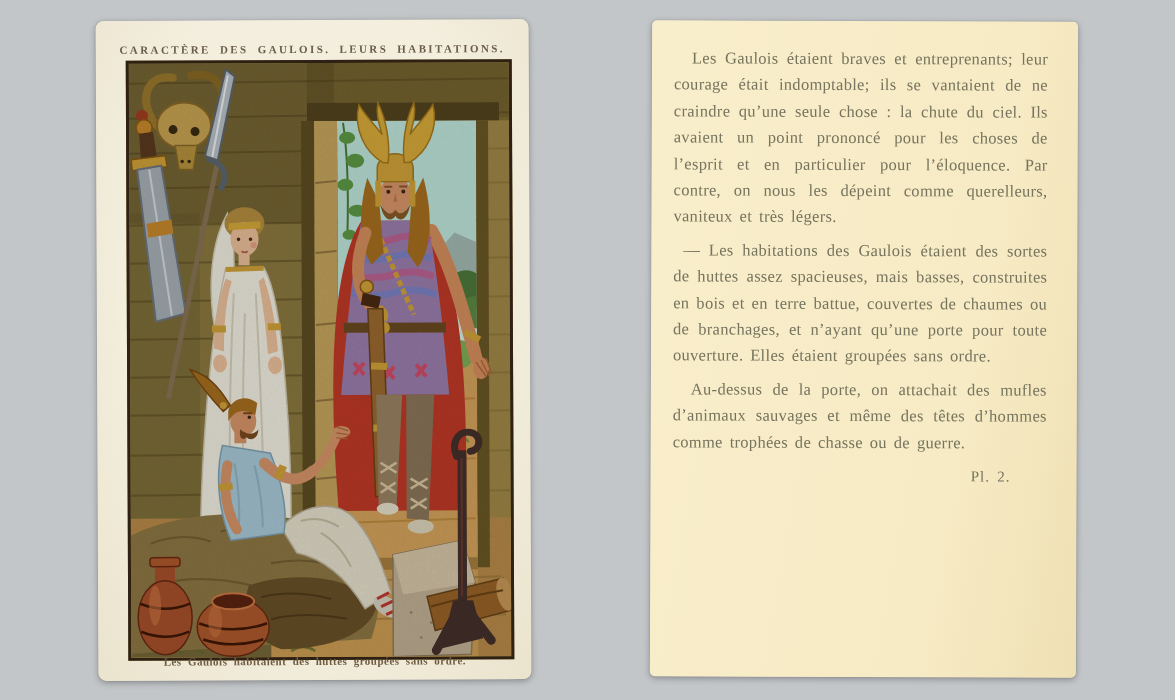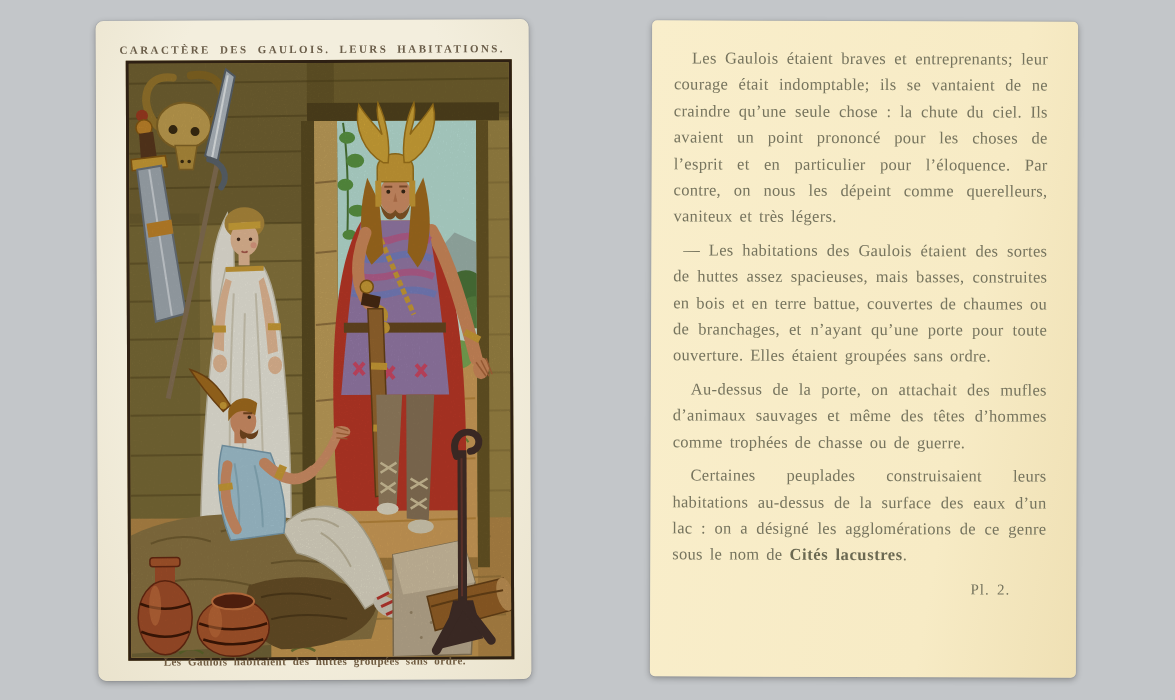--- a/index.html
+++ b/index.html
@@ -355,18 +355,17 @@
     </div>
 
     <div class="caption">Les Gaulois habitaient des huttes groupées sans ordre.</div>
   </div>
 
   <div class="card right-card">
     <div class="text-block">
       <p class="p1">Les Gaulois étaient braves et entreprenants; leur courage était indomptable; ils se vantaient de ne craindre qu’une seule chose : la chute du ciel. Ils avaient un point prononcé pour les choses de l’esprit et en particulier pour l’éloquence. Par contre, on nous les dépeint comme querelleurs, vaniteux et très légers.</p>
       <p class="p2">— Les habitations des Gaulois étaient des sortes de huttes assez spacieuses, mais basses, construites en bois et en terre battue, couvertes de chaumes ou de branchages, et n’ayant qu’une porte pour toute ouverture. Elles étaient groupées sans ordre.</p>
       <p class="p3">Au-dessus de la porte, on attachait des mufles d’animaux sauvages et même des têtes d’hommes comme trophées de chasse ou de guerre.</p>
-      <p class="p4"><span>Certaines peuplades construisaient leurs habitations au-dessus de la surface des eaux d’un lac : on a désigné les agglomérations de ce genre sous le nom de </span><strong>Cités lacustres</strong><span>.</span></p>
       <div class="plate-label">Pl. 2.</div>
     </div>
   </div>
 
 </div>
 
 </body></html>

